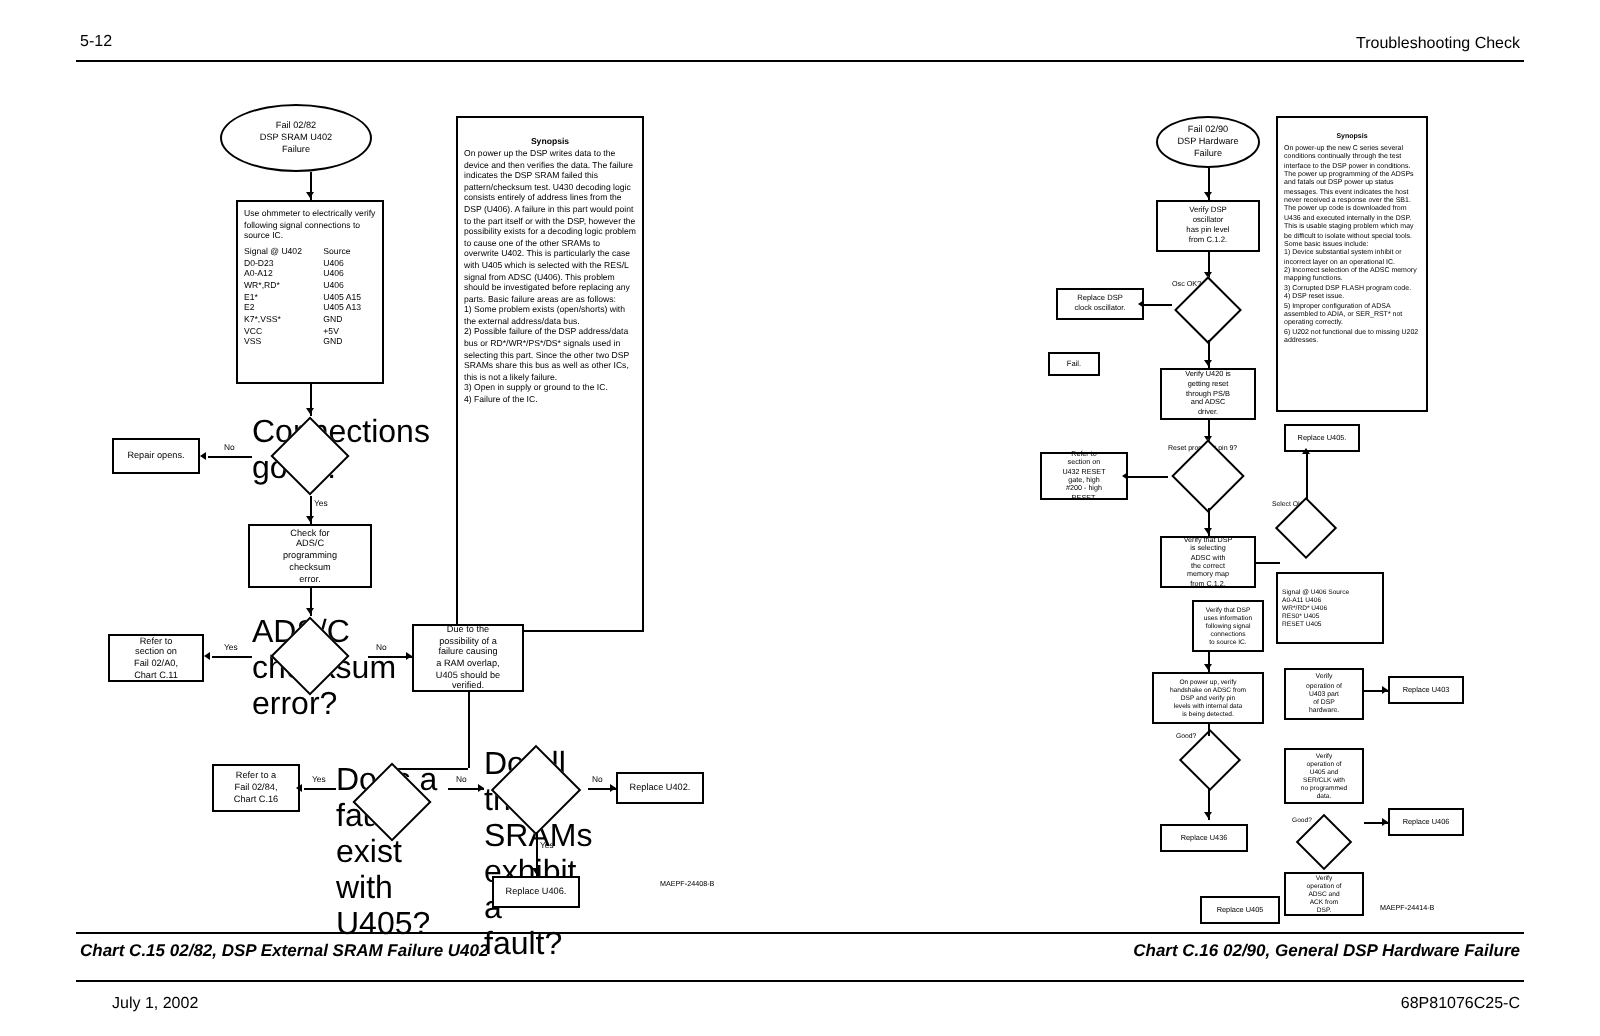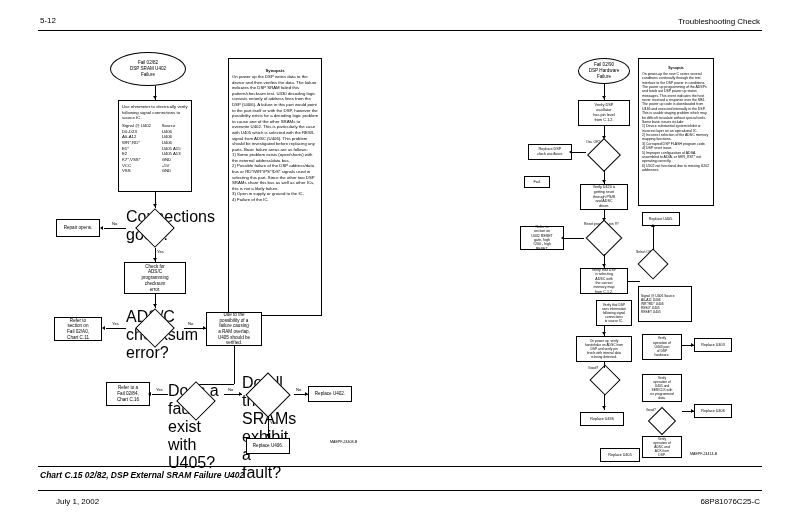--- a/index.html
+++ b/index.html
@@ -447,19 +447,20 @@
 DSP.</span>
     </div>
 
   <div class="node" style="left:600px;top:448px;width:40px;height:14px;font-size:3.7px;">
     <span class="t">Replace U405</span>
     </div>
 
   <div class="drawno" style="left:690px;top:452px;">MAEPF-24414-B</div>
 
   <div class="cap cap-l">Chart C.15 02/82, DSP External SRAM Failure U402</div>
+  <div class="cap cap-r">Chart C.16 02/90, General DSP Hardware Failure</div>
 
   <div class="ftr-rule1"></div>
   <div class="ftr-rule2"></div>
   <div class="ftr-left">July 1, 2002</div>
   <div class="ftr-right">68P81076C25-C</div>
 
 </div>
 
 </body></html>

